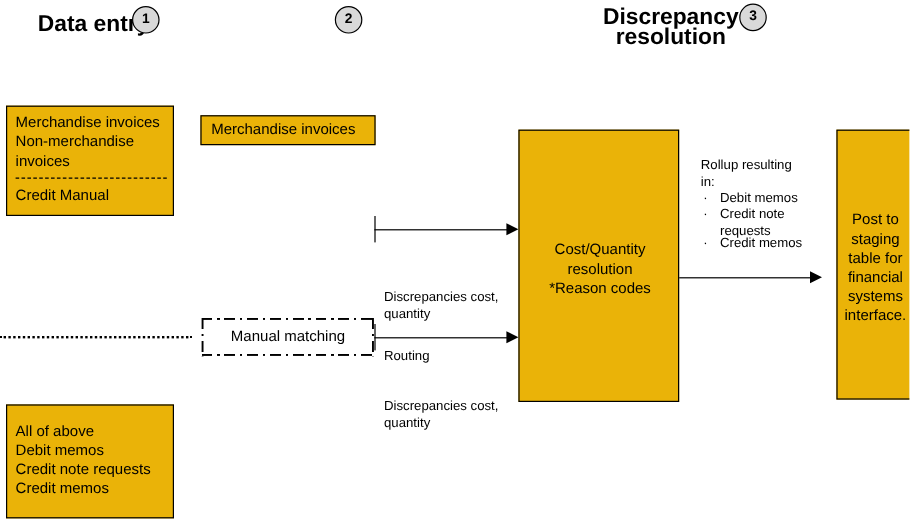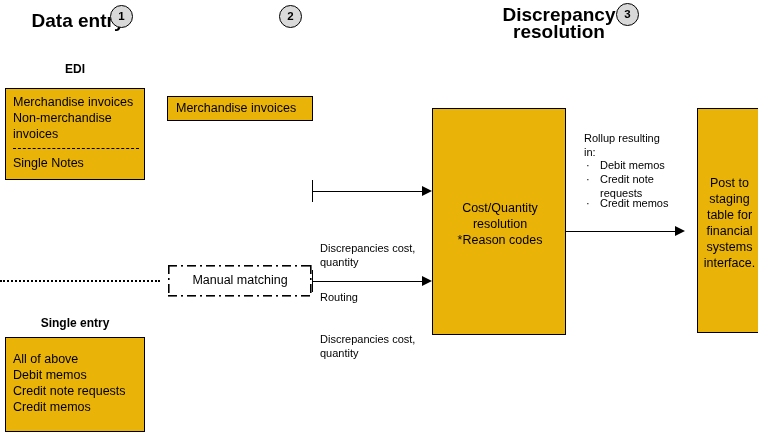--- a/index.html
+++ b/index.html
@@ -113,33 +113,31 @@
 
   <div class="abs phase-title" style="left:28px; top:12px; width:100px;">Data entry</div>
   <div class="abs badge" style="left:110px; top:5px;">1</div>
 
   <div class="abs badge" style="left:279px; top:5px;">2</div>
 
   <div class="abs phase-title" style="left:500px; top:6px; width:118px;">Discrepancy
 resolution</div>
   <div class="abs badge" style="left:616px; top:3px;">3</div>
 
-  <div class="abs bold-caption" style="left:5px; top:62px; width:140px;">EDI</div>
 
   <div class="abs solid-box" style="left:5px; top:88px; width:140px; height:92px;">
     <div class="box-text" style="position:absolute; left:7px; top:5px; width:130px;">Merchandise invoices
 Non-merchandise
 invoices</div>
     <div class="dashed-sep" style="position:absolute; left:7px; top:59px; width:126px;"></div>
-    <div class="box-text" style="position:absolute; left:7px; top:66px; width:130px;">Single Notes</div>
+    <div class="box-text" style="position:absolute; left:7px; top:66px; width:130px;">Credit Manual</div>
   </div>
 
   <div class="abs dotted-h" style="left:0px; top:280px; width:160px;"></div>
 
-  <div class="abs bold-caption" style="left:5px; top:316px; width:140px;">Single entry</div>
 
   <div class="abs solid-box" style="left:5px; top:337px; width:140px; height:95px;">
     <div class="box-text" style="position:absolute; left:7px; top:13px; width:132px;">All of above
 Debit memos
 Credit note requests
 Credit memos</div>
   </div>
 
   <div class="abs solid-box" style="left:167px; top:96px; width:146px; height:25px;">
     <div class="box-text" style="position:absolute; left:8px; top:3px;">Merchandise invoices</div>

